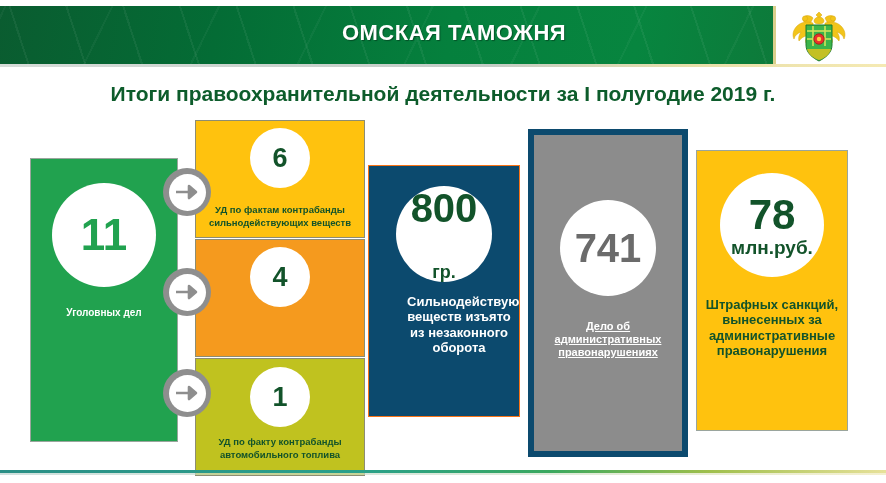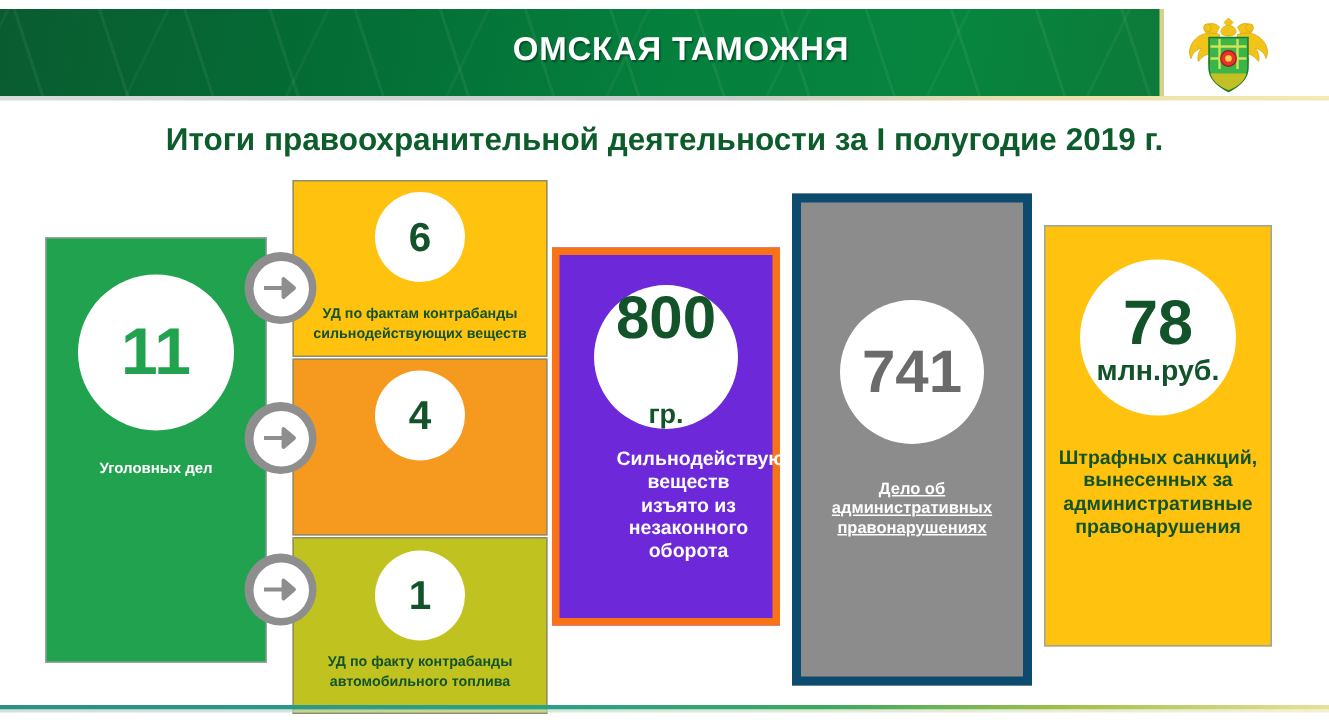--- a/index.html
+++ b/index.html
@@ -170,22 +170,22 @@
   #card-potent  { left: 195px; top: 120px;  background: #ffc20e; }
   #card-timber  { left: 195px; top: 239px;  background: #f59a1e; }
   #card-fuel    { left: 195px; top: 358px;  background: #c0c21f; }
   #card-fuel .card-caption { top: 66px; }
   #card-fuel .circle { top: 8px; }
 
   
   #card-seized {
     left: 368px; top: 165px;
     width: 152px; height: 252px;
-    background: #6d28d9;
-    border: 5px solid #f97316;
+    background: #0c4a6e;
+    border: 1px solid #f97316;
   }
   #card-seized .circle { top: 20px; width: 96px; height: 96px; }
   #card-seized .big { font-size: 40px; color: #12532a; }
   #card-seized .unit { font-size: 18px; color: #12532a; margin-top: 35px; }
   #card-seized .card-caption {
     top: 128px;
     color: #ffffff;
     font-size: 13px;
     margin-left: 30px;
   }

